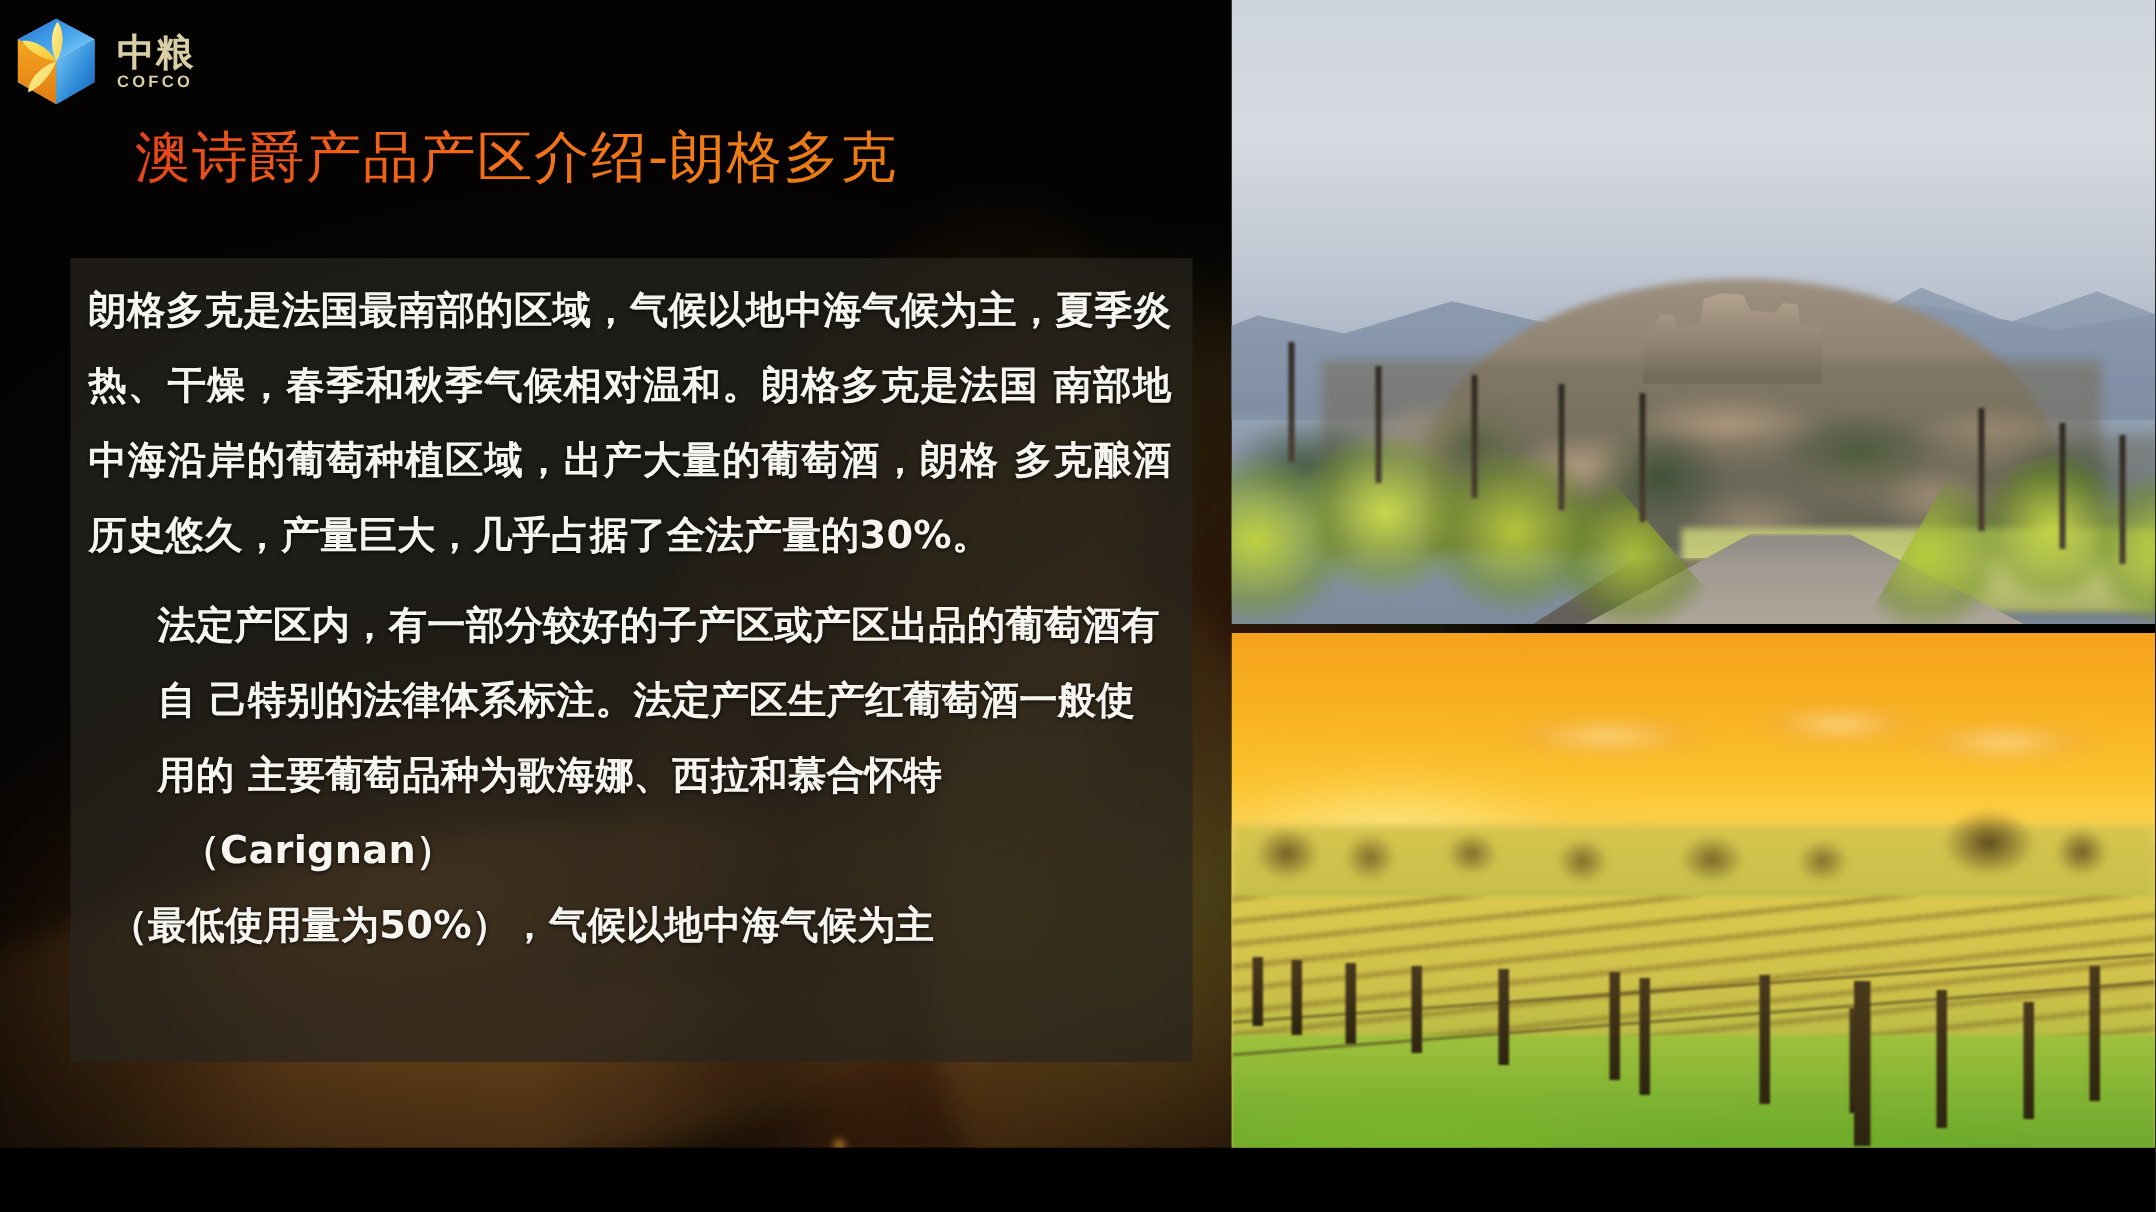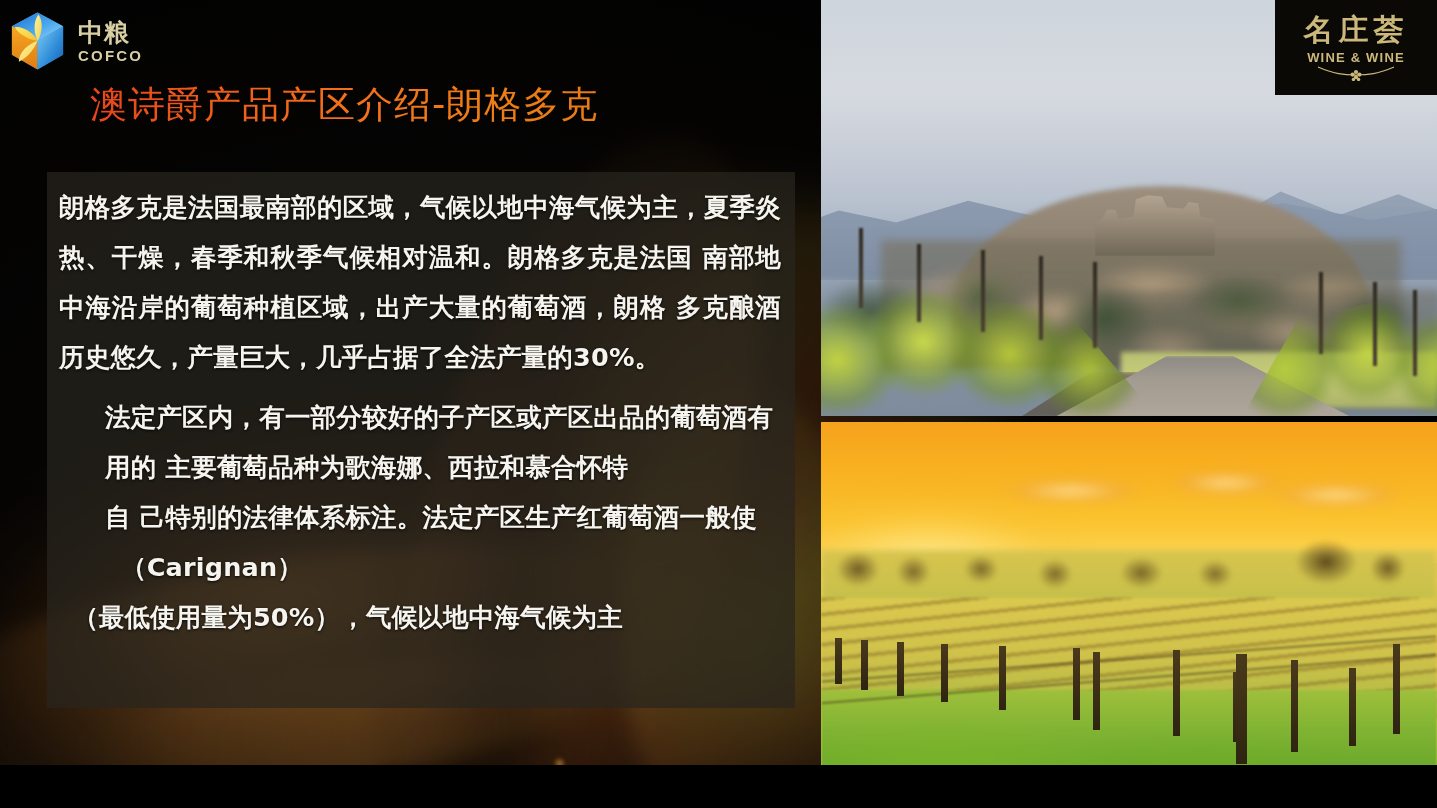--- a/index.html
+++ b/index.html
@@ -100,21 +100,21 @@
     position:relative; width:63px; height:64px; flex:none;
   }
   .cube svg{ display:block; width:63px; height:64px; }
   .cofco-text{ display:flex; flex-direction:column; justify-content:center; line-height:1; }
   .cofco-cn{
     font-size:25px; font-weight:bold; color:#d9cfa4;
     letter-spacing:1px;
     font-family:"DejaVu Sans","Liberation Sans",sans-serif;
   }
   .cofco-en{
-    font-size:15px; font-weight:bold; color:#d9cfa4;
+    font-size:11px; font-weight:bold; color:#d9cfa4;
     letter-spacing:2.2px; margin-top:3px;
   }
 
   
   .title{
     position:absolute; left:90px; top:80px;
     font-size:37px; font-weight:normal;
     letter-spacing:1px;
     white-space:nowrap;
     background:linear-gradient(95deg,#e5451c 0%,#ef5a18 22%,#f3711a 52%,#f07d16 78%,#ea7a14 100%);
@@ -409,22 +409,22 @@
       <div class="cofco-en">COFCO</div>
     </div>
   </div>
 
   <div class="title">澳诗爵产品产区介绍-朗格多克</div>
 
   <div class="panel">
     <div class="para p1">朗格多克是法国最南部的区域，气候以地中海气候为主，夏季炎热、干燥，春季和秋季气候相对温和。朗格多克是法国 南部地中海沿岸的葡萄种植区域，出产大量的葡萄酒，朗格 多克酿酒历史悠久，产量巨大，几乎占据了全法产量的30%。</div>
     <div class="para p2">
       <span class="ln i2">法定产区内，有一部分较好的子产区或产区出品的葡萄酒有</span>
+      <span class="ln i3">自 己特别的法律体系标注。法定产区生产红葡萄酒一般使</span>
       <span class="ln i4">用的 主要葡萄品种为歌海娜、西拉和慕合怀特</span>
-      <span class="ln i3">自 己特别的法律体系标注。法定产区生产红葡萄酒一般使</span>
       <span class="ln i5">（Carignan）</span>
       <span class="ln i6">（最低使用量为50%），气候以地中海气候为主</span>
     </div>
   </div>
 
   <div class="photo photo-top">
     <div class="pt-sky"></div>
     <div class="pt-mtn1"></div>
     <div class="pt-mtn2"></div>
     <div class="pt-hill"></div>
@@ -468,29 +468,14 @@
     <div class="pb-fence" style="left:252px; top:226px; height:72px;"></div>
     <div class="pb-fence" style="left:272px; top:230px; height:78px;"></div>
     <div class="pb-fence" style="left:352px; top:228px; height:86px;"></div>
     <div class="pb-fence" style="left:412px; top:250px; height:70px;"></div>
     <div class="pb-fence" style="left:415px; top:232px; height:110px; width:11px;"></div>
     <div class="pb-fence" style="left:470px; top:238px; height:92px;"></div>
     <div class="pb-fence" style="left:528px; top:246px; height:78px;"></div>
     <div class="pb-fence" style="left:572px; top:222px; height:90px;"></div>
   </div>
 
-  <div class="wwbox">
-    <div class="ww-cn">名庄荟</div>
-    <div class="ww-en">WINE &amp; WINE</div>
-    <div class="ww-grape">
-      <svg width="80" height="16" viewBox="0 0 80 16" xmlns="http://www.w3.org/2000/svg">
-        <path d="M2 2 C18 9 28 10 40 10 C52 10 62 9 78 2" stroke="#cbb87a" stroke-width="1.2" fill="none"></path>
-        <circle cx="40" cy="7" r="2.1" fill="#cbb87a"></circle>
-        <circle cx="36.6" cy="9.6" r="2.1" fill="#cbb87a"></circle>
-        <circle cx="43.4" cy="9.6" r="2.1" fill="#cbb87a"></circle>
-        <circle cx="40" cy="12.2" r="2.1" fill="#cbb87a"></circle>
-        <circle cx="37.4" cy="14.4" r="1.7" fill="#cbb87a"></circle>
-        <circle cx="42.6" cy="14.4" r="1.7" fill="#cbb87a"></circle>
-      </svg>
-    </div>
-  </div>
 
 </div>
 
 </body></html>

